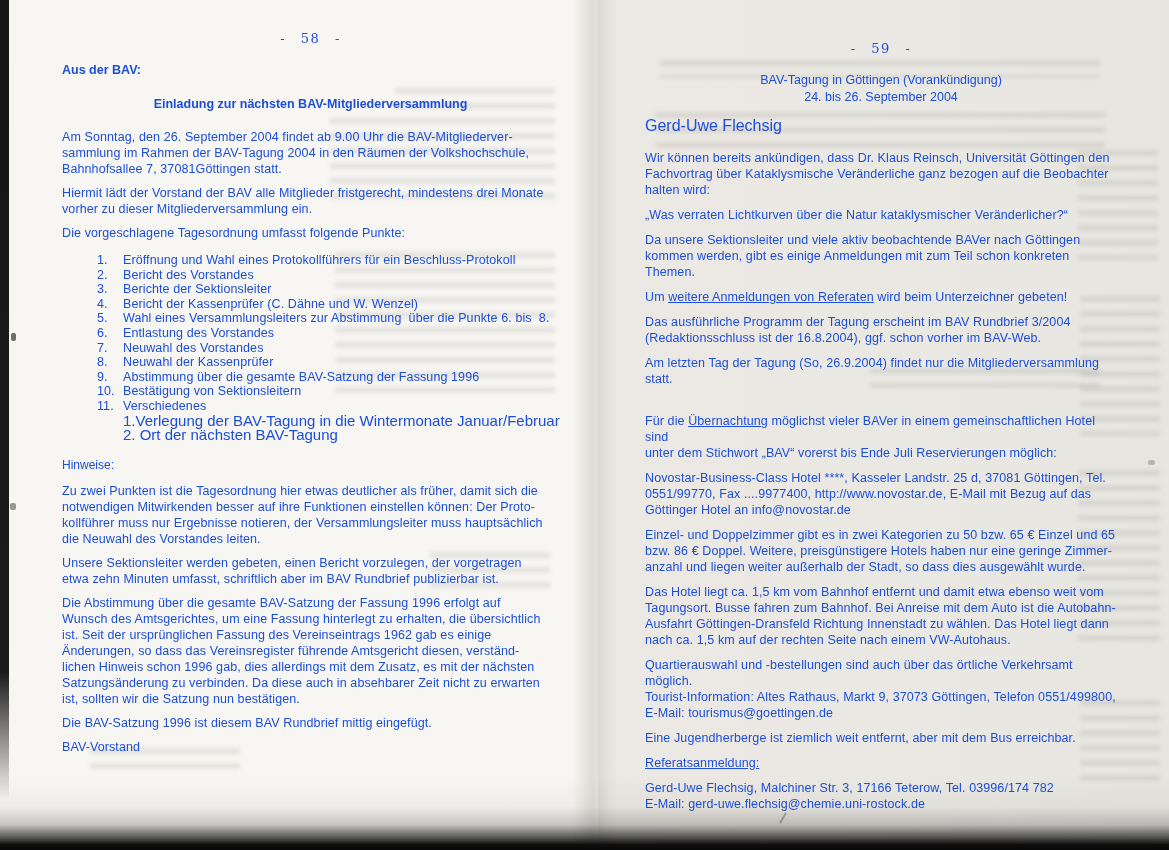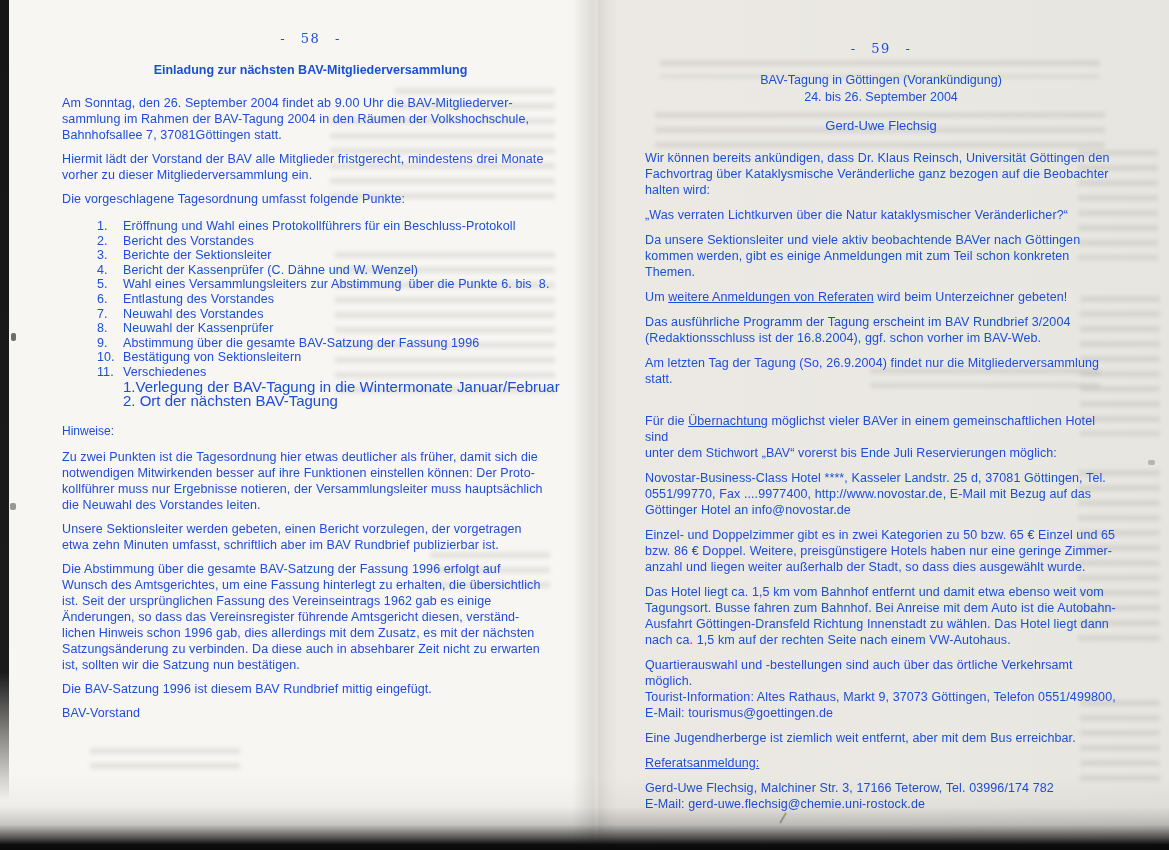--- a/index.html
+++ b/index.html
@@ -70,21 +70,21 @@
   .agenda-row{display:flex;font-size:12.5px;line-height:14.6px;letter-spacing:.1px;}
   .agenda-num{flex:none;width:26px;}
   .agenda-text{flex:1;white-space:pre;}
   .agenda-sub{margin-left:26px;font-size:15px;line-height:14.8px;white-space:pre;}
 
   .hinweise-label{margin:14px 0 10px;font-size:12px;line-height:16px;}
   .signature{margin-top:4px;}
 
   .rp-title{margin:6px 0 0;font-weight:normal;font-size:12.5px;line-height:17px;text-align:center;}
   .rp-subtitle{margin:0 0 12px;font-size:12.5px;line-height:17px;text-align:center;}
-  .rp-author{margin:0 0 16px;font-size:13px;line-height:16px;text-align:center;}
+  .rp-author{margin:0 0 16px;font-size:16px;line-height:16px;text-align:left;}
   .gap-lg{margin-top:26px;}
   .ref-label{margin:4px 0 11px;}
 </style>
 </head>
 <body>
 
 <div class="scan">
 
   <div class="right-page-tone"></div>
   <div class="gutter-shadow"></div>
@@ -103,20 +103,21 @@
   <div class="ghost" style="left:870px;top:368px;width:230px;height:20px;"></div>
 
   <div class="speck" style="left:11px;top:333px;width:5px;height:8px;"></div>
   <div class="speck" style="left:10px;top:503px;width:6px;height:7px;opacity:.7;"></div>
   <div class="speck" style="left:1148px;top:460px;width:7px;height:5px;opacity:.4;"></div>
   <div class="speck" style="left:782px;top:812px;width:2px;height:12px;transform:rotate(30deg);opacity:.5;"></div>
 
   <div class="page page-left">
     <div class="pageno">- 58 -</div>
 
+    <div class="section-label">Aus der BAV:</div>
 
     <div class="doc-title">Einladung zur nächsten BAV-Mitgliederversammlung</div>
 
     <p class="para">Am Sonntag, den 26. September 2004 findet ab 9.00 Uhr die BAV-Mitgliederver-
 sammlung im Rahmen der BAV-Tagung 2004 in den Räumen der Volkshochschule,
 Bahnhofsallee 7, 37081Göttingen statt.</p>
     <p class="para">Hiermit lädt der Vorstand der BAV alle Mitglieder fristgerecht, mindestens drei Monate
 vorher zu dieser Mitgliederversammlung ein.</p>
     <p class="para lead">Die vorgeschlagene Tagesordnung umfasst folgende Punkte:</p>
 

